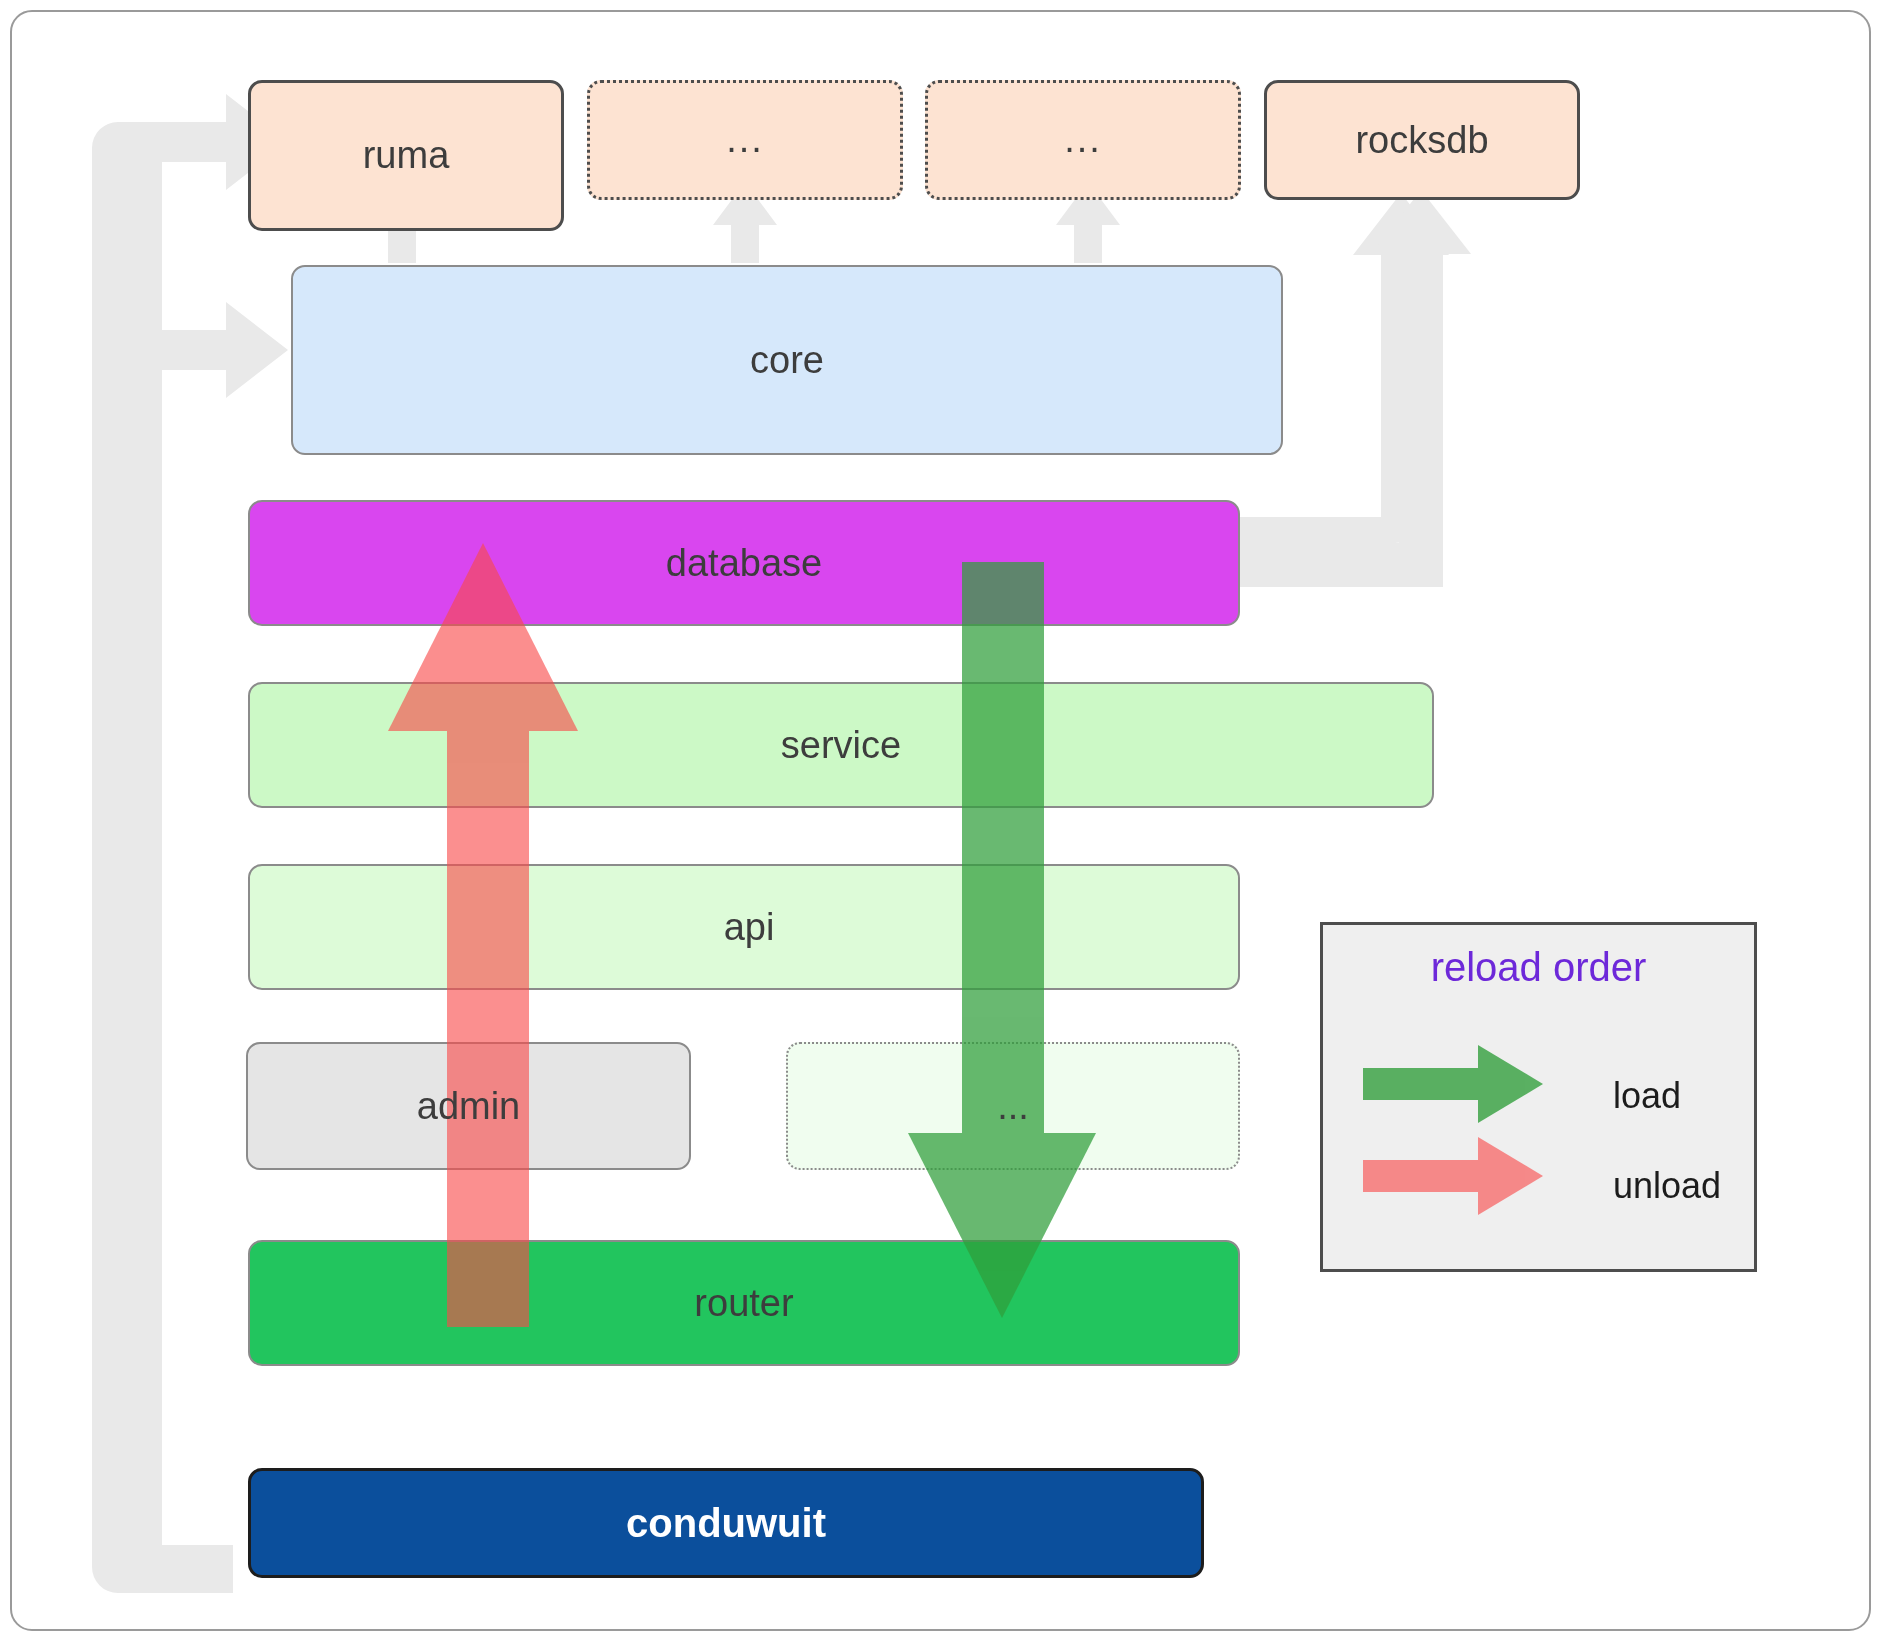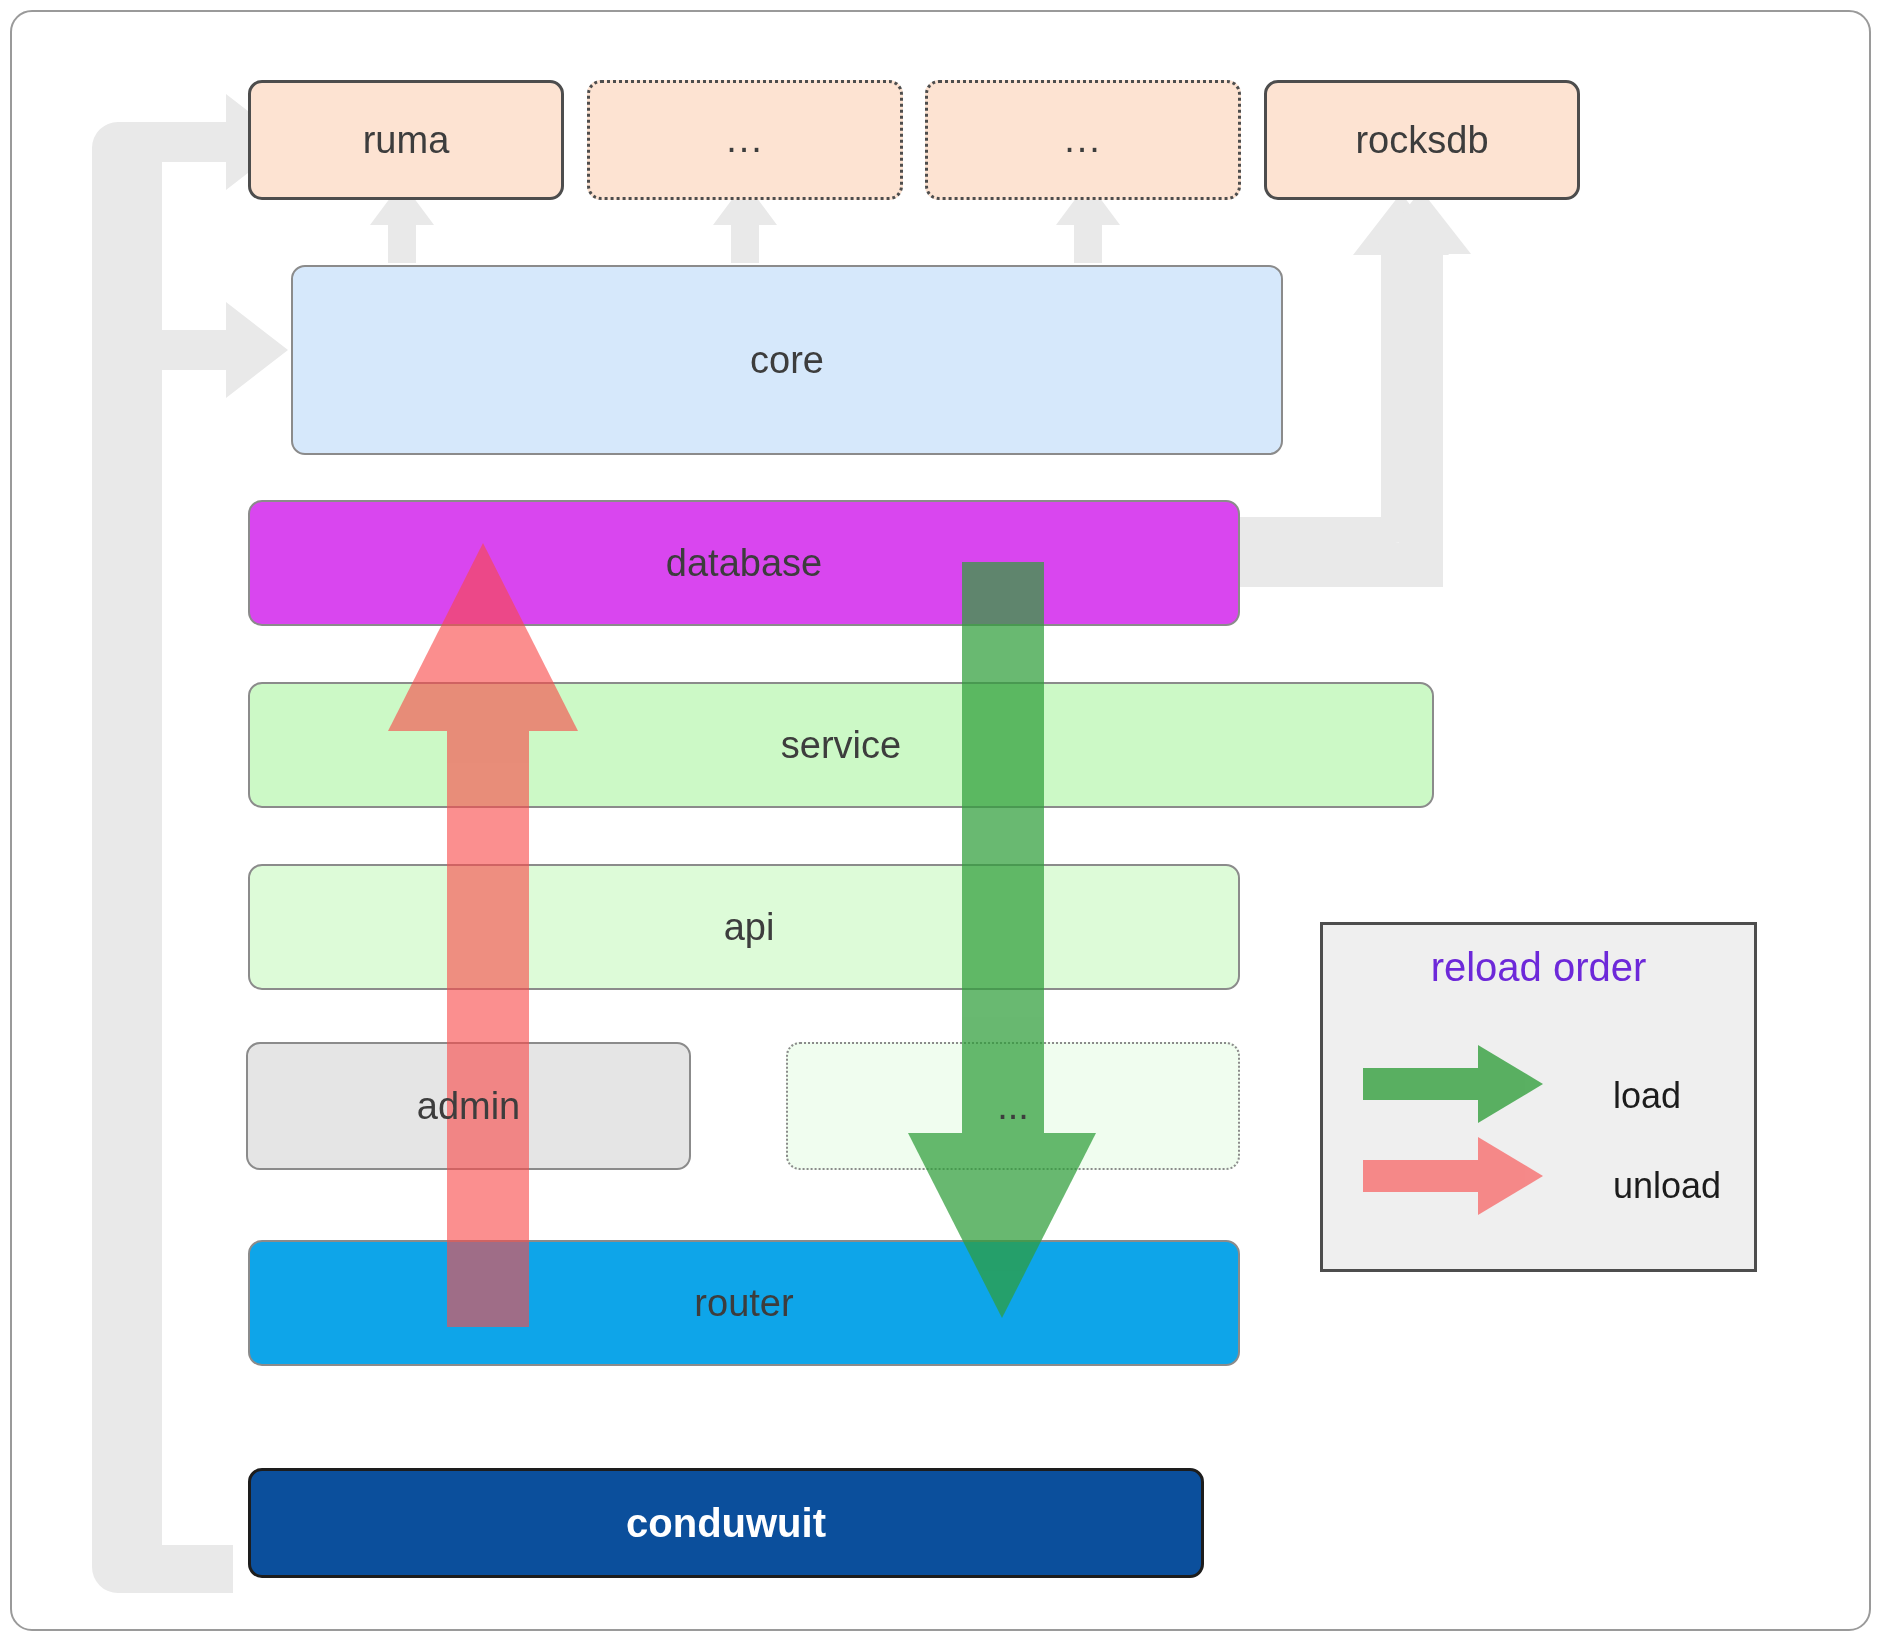--- a/index.html
+++ b/index.html
@@ -27,21 +27,21 @@
   .crate .dots{letter-spacing:2px;font-size:38px;line-height:0.4;}
 
   
   .layer{border:2px solid #8b8b8b;border-radius:14px;font-size:38px;}
   .layer-core{background:#d6e8fb;}
   .layer-database{background:#d946ef;}
   .layer-service{background:#ccf9c6;}
   .layer-api{background:#ddfbd8;padding-left:10px;}
   .layer-admin{background:#e5e5e5;}
   .layer-dots{background:#f0fdef;border:2px dotted #8b8b8b;}
-  .layer-router{background:#0ea5e9;}
+  .layer-router{background:#22c55e;}
 
   .app{
     background:#0b4f9c;border:3px solid #1d1d1d;border-radius:14px;
     color:#ffffff;font-size:40px;font-weight:bold;
   }
 
   
   svg.conn{position:absolute;left:0;top:0;width:1883px;height:1643px;pointer-events:none;}
   svg.flow{position:absolute;left:0;top:0;width:1883px;height:1643px;pointer-events:none;}
 
@@ -83,21 +83,21 @@
       <path d="M1421 190 l-50 64 h100 z"></path>
     </g>
 
     <g fill="#e9e9e9">
       <path d="M388 263 v-38 h-18 l32 -43 32 43 h-18 v38 z"></path>
       <path d="M731 263 v-38 h-18 l32 -43 32 43 h-18 v38 z"></path>
       <path d="M1074 263 v-38 h-18 l32 -43 32 43 h-18 v38 z"></path>
     </g>
   </svg>
 
-  <div class="node crate" style="left:248px;top:80px;width:316px;height:120px;">
+  <div class="node crate" style="left:248px;top:80px;width:316px;height:151px;">
     <span class="lbl">ruma</span>
   </div>
 
   <div class="node crate dotted" style="left:587px;top:80px;width:316px;height:120px;">
     <span class="lbl dots">...</span>
   </div>
 
   <div class="node crate dotted" style="left:925px;top:80px;width:316px;height:120px;">
     <span class="lbl dots">...</span>
   </div>

